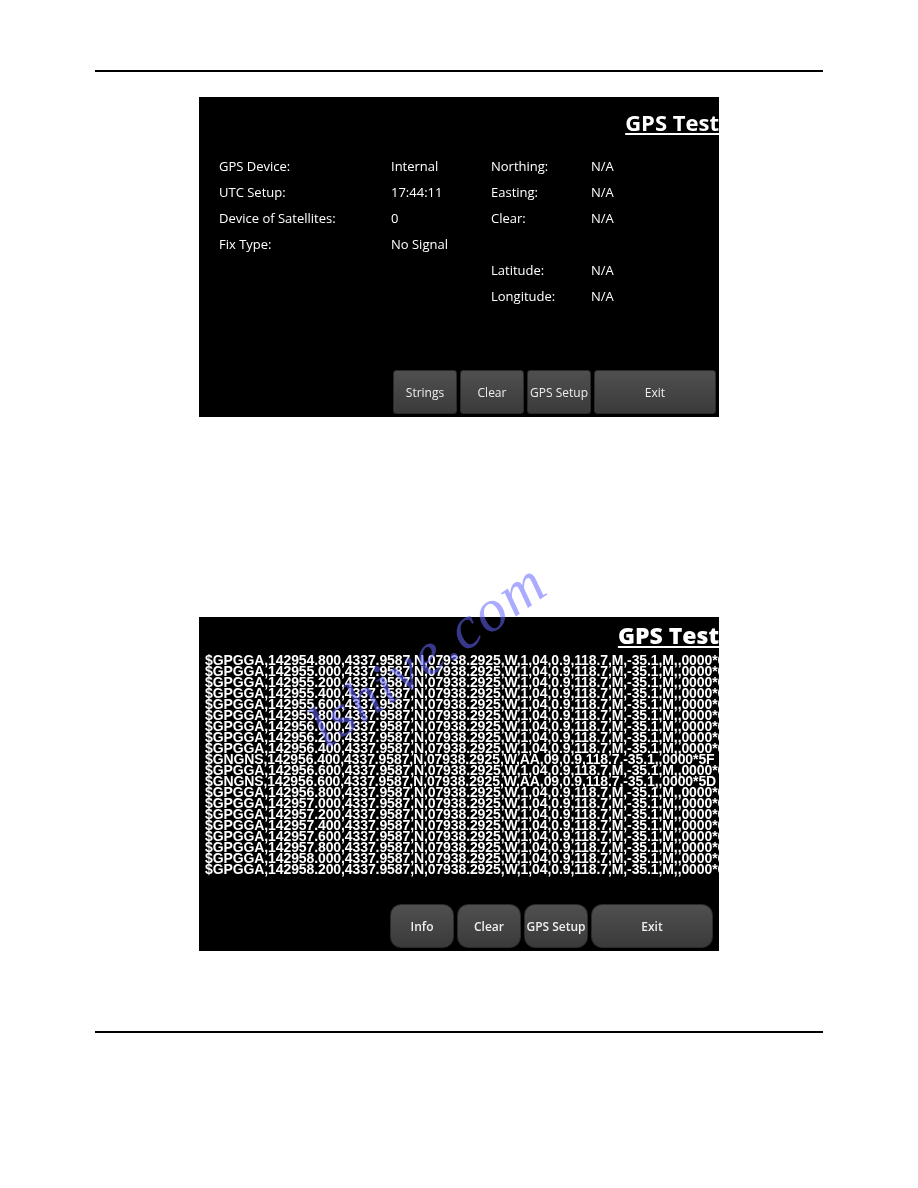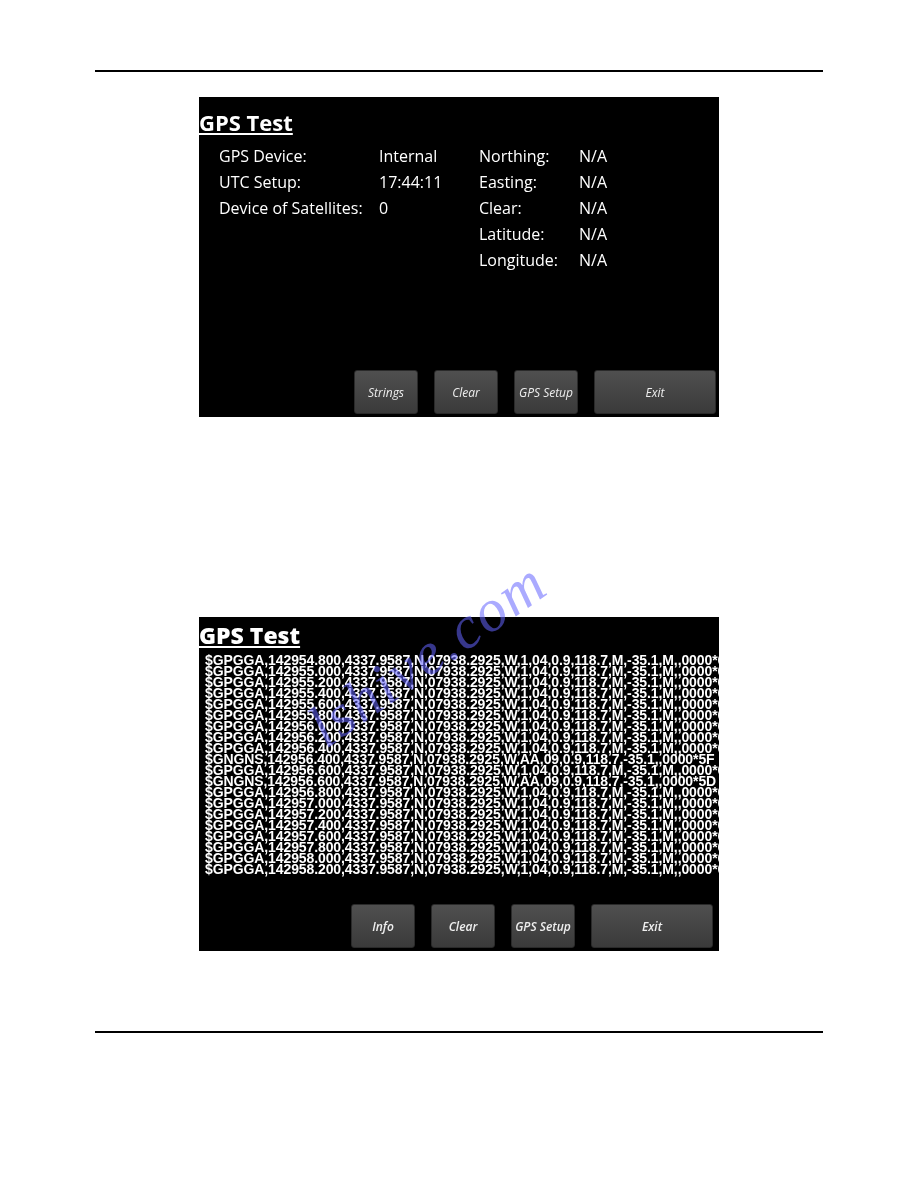--- a/index.html
+++ b/index.html
@@ -30,46 +30,45 @@
     color: #fff;
     position: relative;
     font-family: "Segoe UI", "Open Sans", Arial, sans-serif;
   }
   .panel1 {
     height: 320px;
   }
   .panel-title {
     font-size: 22px;
     font-weight: 700;
-    text-align: left;
+    text-align: right;
     padding-top: 10px;
     text-decoration: underline;
   }
   .panel1 .grid {
     position: absolute;
-    top: 46px;
+    top: 56px;
     left: 20px;
     right: 20px;
-    font-size: 16px;
+    font-size: 13px;
     line-height: 26px;
   }
   .panel1 .row { display: flex; }
   .panel1 .col-left-label  { width: 160px; }
-  .panel1 .col-left-value  { width: 100px; }
+  .panel1 .col-left-value  { width: 100px; margin-left: 12px; }
   .panel1 .col-right-label { width: 100px; }
   .panel1 .col-right-value { flex: 1; }
 
   .button-bar {
     position: absolute;
     bottom: 0;
     right: 0;
     display: flex;
-    gap: 16px;
+    gap: 3px;
     padding: 3px 3px;
-    font-style: italic;
   }
   .btn {
     background: linear-gradient(#4f4f4f,#3a3a3a);
     color: #eee;
     font-size: 12px;
     display: flex;
     align-items: center;
     justify-content: center;
     border-radius: 3px;
     height: 42px;
@@ -97,21 +96,21 @@
     font-size: 14px;
     line-height: 11px;
     white-space: pre;
     padding: 0 6px;
     letter-spacing: -0.1px;
   }
   .panel2 .button-bar {
     bottom: 0;
     right: 3px;
   }
-  .panel2 .btn { height: 42px; font-weight: 600; font-size: 12px; }
+  .panel2 .btn { height: 42px; font-weight: 600; font-size: 12px; border-radius: 11px; }
 
   
   .watermark {
     position: absolute;
     font-family: Georgia, "Times New Roman", serif;
     font-style: italic;
     color: rgba(100,100,255,0.55);
     font-size: 60px;
     transform: rotate(-35deg);
     pointer-events: none;
@@ -147,20 +146,26 @@
         <div class="col-right-value">N/A</div>
       </div>
 
       <div class="row">
         <div class="col-left-label">Device of Satellites:</div>
         <div class="col-left-value">0</div>
         <div class="col-right-label">Clear:</div>
         <div class="col-right-value">N/A</div>
       </div>
 
+      <div class="row">
+        <div class="col-left-label">Fix Type:</div>
+        <div class="col-left-value">No Signal</div>
+        <div class="col-right-label"></div>
+        <div class="col-right-value"></div>
+      </div>
 
       <div class="row">
         <div class="col-left-label"></div>
         <div class="col-left-value"></div>
         <div class="col-right-label">Latitude:</div>
         <div class="col-right-value">N/A</div>
       </div>
 
       <div class="row">
         <div class="col-left-label"></div>

